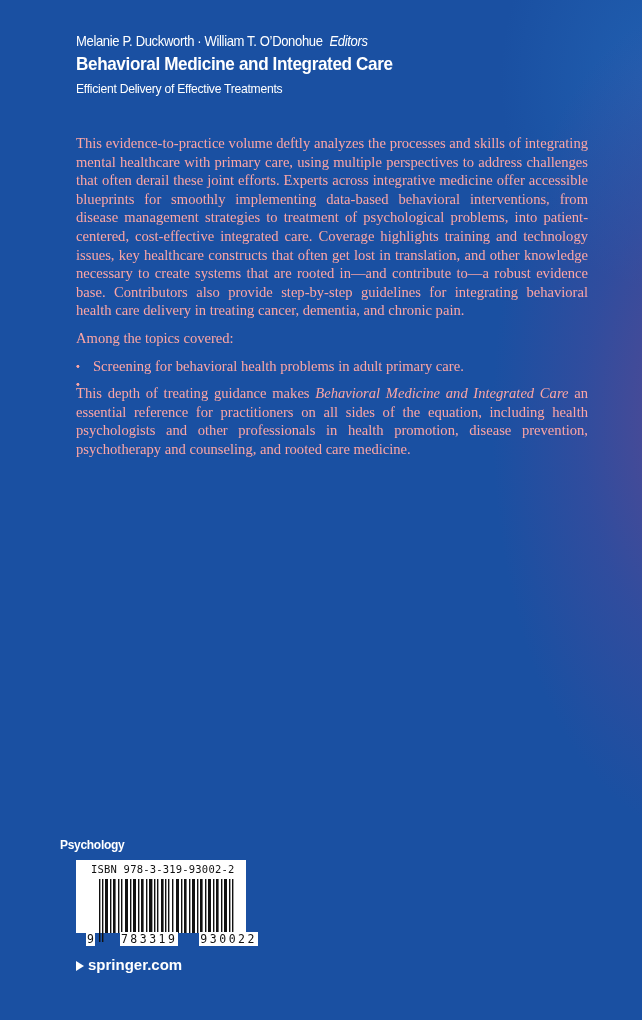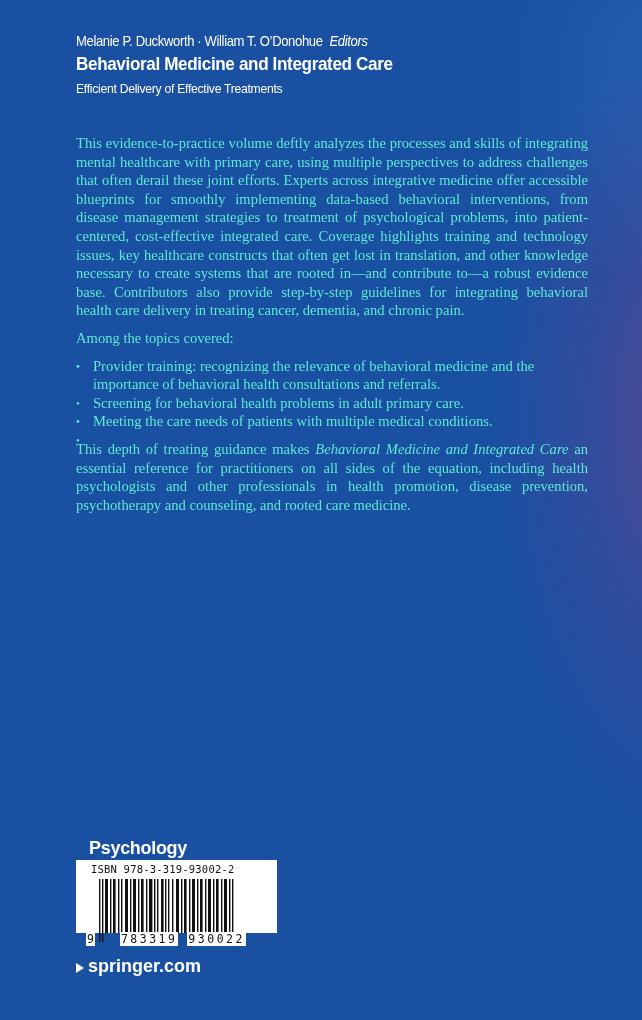--- a/index.html
+++ b/index.html
@@ -12,58 +12,58 @@
       #1a50a2;}
   .content{position:absolute;left:0;top:0;width:642px;height:1020px;color:#ffffff;}
   .editors{position:absolute;left:76px;top:33px;font-family:"Liberation Sans",sans-serif;
     font-size:14.5px;letter-spacing:-0.4px;transform:scaleX(0.9);transform-origin:left;}
   .editors .role{font-style:italic;margin-left:4px;}
   .title{position:absolute;left:76px;top:53px;font-family:"Liberation Sans",sans-serif;font-weight:bold;
     font-size:19px;letter-spacing:-0.4px;transform:scaleX(0.9);transform-origin:left;white-space:nowrap;}
   .subtitle{position:absolute;left:76px;top:81px;font-family:"Liberation Sans",sans-serif;
     font-size:13.5px;letter-spacing:-0.3px;transform:scaleX(0.9);transform-origin:left;white-space:nowrap;}
   .body{position:absolute;left:76px;top:134px;width:512px;font-family:"Liberation Serif",serif;
-    font-size:14.6px;line-height:18.6px;color:#5eead4;}
+    font-size:14.6px;line-height:18.6px;color:#fca5a5;}
   .body p{margin:0 0 9px 0;text-align:justify;}
   .body ul{margin:0 0 9px 0;padding:0;list-style:none;}
   .body li{position:relative;padding-left:17px;}
   .body li .bullet{position:absolute;left:0;top:0;font-size:11px;}
   .body em{font-style:italic;}
-  .category{position:absolute;left:89px;top:838px;font-family:"Liberation Sans",sans-serif;font-weight:bold;
-    font-size:18px;letter-spacing:-0.3px;}
-  .barcode-box{position:absolute;left:76px;top:860px;width:170px;height:73px;background:#ffffff;padding-left:31px;}
+  .category{position:absolute;left:60px;top:838px;font-family:"Liberation Sans",sans-serif;font-weight:bold;
+    font-size:12px;letter-spacing:-0.3px;}
+  .barcode-box{position:absolute;left:76px;top:860px;width:170px;height:73px;background:#ffffff;}
   .isbn-text{position:absolute;left:15px;top:3px;font-family:"DejaVu Sans Mono",monospace;font-size:10.5px;color:#111;letter-spacing:0.2px;white-space:nowrap;}
   .bars{position:absolute;left:23px;top:19px;width:137px;height:63px;}
   .ean-digits{position:absolute;left:10px;top:72px;font-family:"DejaVu Sans Mono",monospace;font-size:11.5px;color:#111;white-space:nowrap;}
   .ean-digits span{background:#fff;padding:0 1px;}
-  .site{position:absolute;left:76px;top:956px;font-family:"Liberation Sans",sans-serif;font-weight:bold;font-size:18px;}
+  .site{position:absolute;left:76px;top:956px;font-family:"Liberation Sans",sans-serif;font-weight:bold;font-size:15px;}
   .site .arrow{display:inline-block;width:0;height:0;border-top:5px solid transparent;border-bottom:5px solid transparent;border-left:8px solid #fff;margin-right:4px;vertical-align:-1px;}
 </style>
 </head>
 <body>
 
 <div class="bg"></div>
 
 <div class="content">
   <div class="editors">
     <span>Melanie P. Duckworth · William T. O’Donohue</span>
     <span class="role">Editors</span>
   </div>
   <div class="title">Behavioral Medicine and Integrated Care</div>
   <div class="subtitle">Efficient Delivery of Effective Treatments</div>
 
   <div class="body">
     <p>This evidence-to-practice volume deftly analyzes the processes and skills of integrating mental healthcare with primary care, using multiple perspectives to address challenges that often derail these joint efforts. Experts across integrative medicine offer accessible blueprints for smoothly implementing data-based behavioral interventions, from disease management strategies to treatment of psychological problems, into patient-centered, cost-effective integrated care. Coverage highlights training and technology issues, key healthcare constructs that often get lost in translation, and other knowledge necessary to create systems that are rooted in—and contribute to—a robust evidence base. Contributors also provide step-by-step guidelines for integrating behavioral health care delivery in treating cancer, dementia, and chronic pain.</p>
     <p>Among the topics covered:</p>
     <ul>
       <li><span class="bullet">•</span></li>
-      <li><span class="bullet">•</span><span>Provider training: recognizing the relevance of behavioral medicine and the importance of behavioral health consultations and referrals.</span></li>
+      <li><span class="bullet">•</span></li>
       <li><span class="bullet">•</span><span>Screening for behavioral health problems in adult primary care.</span></li>
       <li><span class="bullet">•</span></li>
-      <li><span class="bullet">•</span><span>Meeting the care needs of patients with multiple medical conditions.</span></li>
+      <li><span class="bullet">•</span></li>
       <li><span class="bullet">•</span></li>
     </ul>
     <p><span>This depth of treating guidance makes </span><em>Behavioral Medicine and Integrated Care</em><span> an essential reference for practitioners on all sides of the equation, including health psychologists and other professionals in health promotion, disease prevention, psychotherapy and counseling, and rooted care medicine.</span></p>
   </div>
 
   <div class="category">Psychology</div>
 
   <div class="barcode-box">
     <div class="isbn-text">ISBN 978-3-319-93002-2</div>
     <svg class="bars" viewBox="0 0 137 63" preserveAspectRatio="none">
@@ -101,20 +101,20 @@
           <rect x="117" y="0" width="2.6" height="54"></rect>
         <rect x="122" y="0" width="1.4" height="54"></rect>
           <rect x="125" y="0" width="3" height="54"></rect>
         <rect x="130" y="0" width="1.4" height="63"></rect>
           <rect x="133" y="0" width="1.4" height="63"></rect>
       </g>
     </svg>
     <div class="ean-digits">
       <span>9</span>
       <span style="letter-spacing:2.5px;margin-left:18px;">783319</span>
-      <span style="letter-spacing:2.5px;margin-left:2px;text-align:right;">930022</span>
+      <span style="letter-spacing:2.5px;margin-left:14px;text-align:right;">930022</span>
     </div>
   </div>
 
   <div class="site">
     <span class="arrow"></span><span>springer.com</span>
   </div>
 </div>
 
 </body></html>

